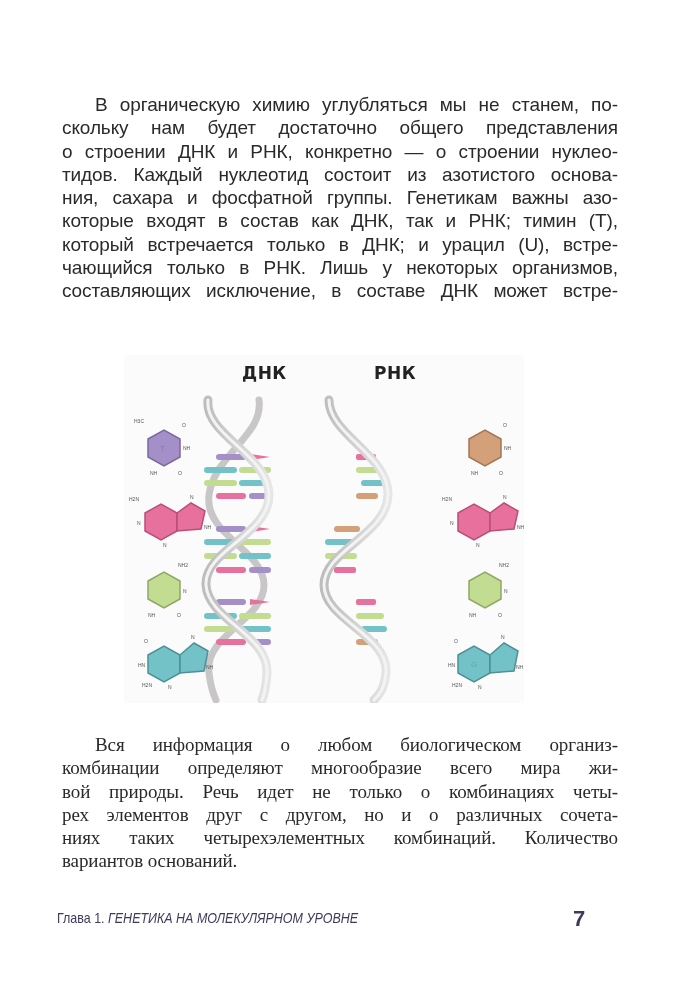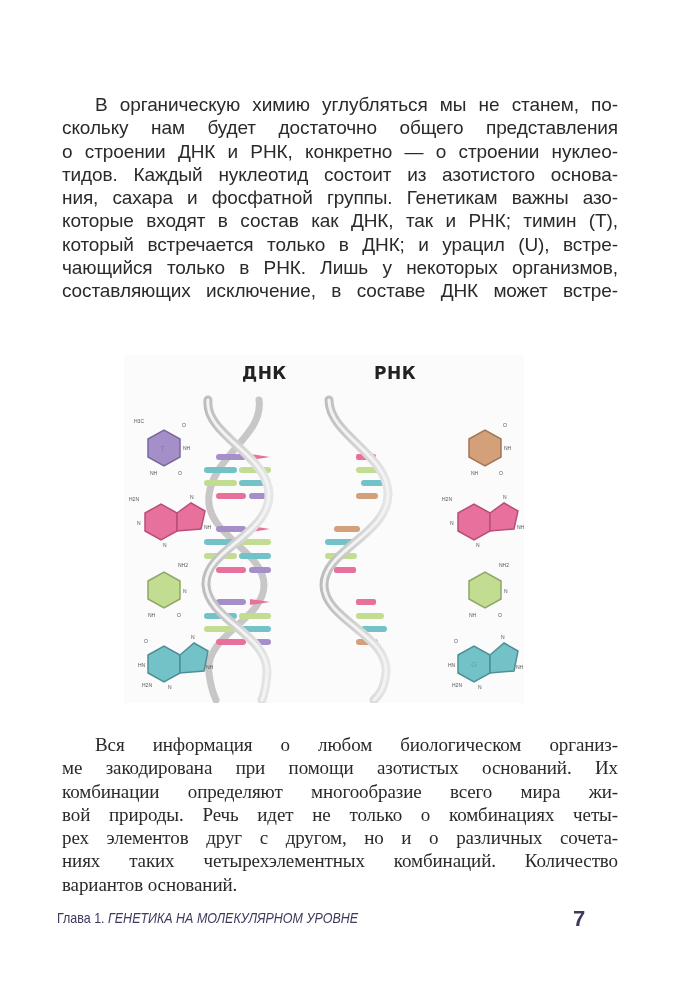--- a/index.html
+++ b/index.html
@@ -209,21 +209,20 @@
       <text x="-26" y="2" font-size="5" fill="#555">HN</text>
       <text x="42" y="4" font-size="5" fill="#555">NH</text>
       <text x="-22" y="22" font-size="5" fill="#555">H2N</text>
       <text x="4" y="24" font-size="5" fill="#555">N</text>
     </g>
   </svg>
 </div>
 
 <div class="para" id="p2">
   <span class="line indent">Вся информация о любом биологическом организ-</span>
-  <span class="line">ме закодирована при помощи азотистых оснований. Их</span>
   <span class="line">комбинации определяют многообразие всего мира жи-</span>
   <span class="line">вой природы. Речь идет не только о комбинациях четы-</span>
   <span class="line">рех элементов друг с другом, но и о различных сочета-</span>
   <span class="line">ниях таких четырехэлементных комбинаций. Количество</span>
   <span class="line last">вариантов оснований.</span>
 </div>
 
 <div class="footer">
   <span>Глава 1. </span><span class="chapter-title">ГЕНЕТИКА НА МОЛЕКУЛЯРНОМ УРОВНЕ</span>
 </div>

